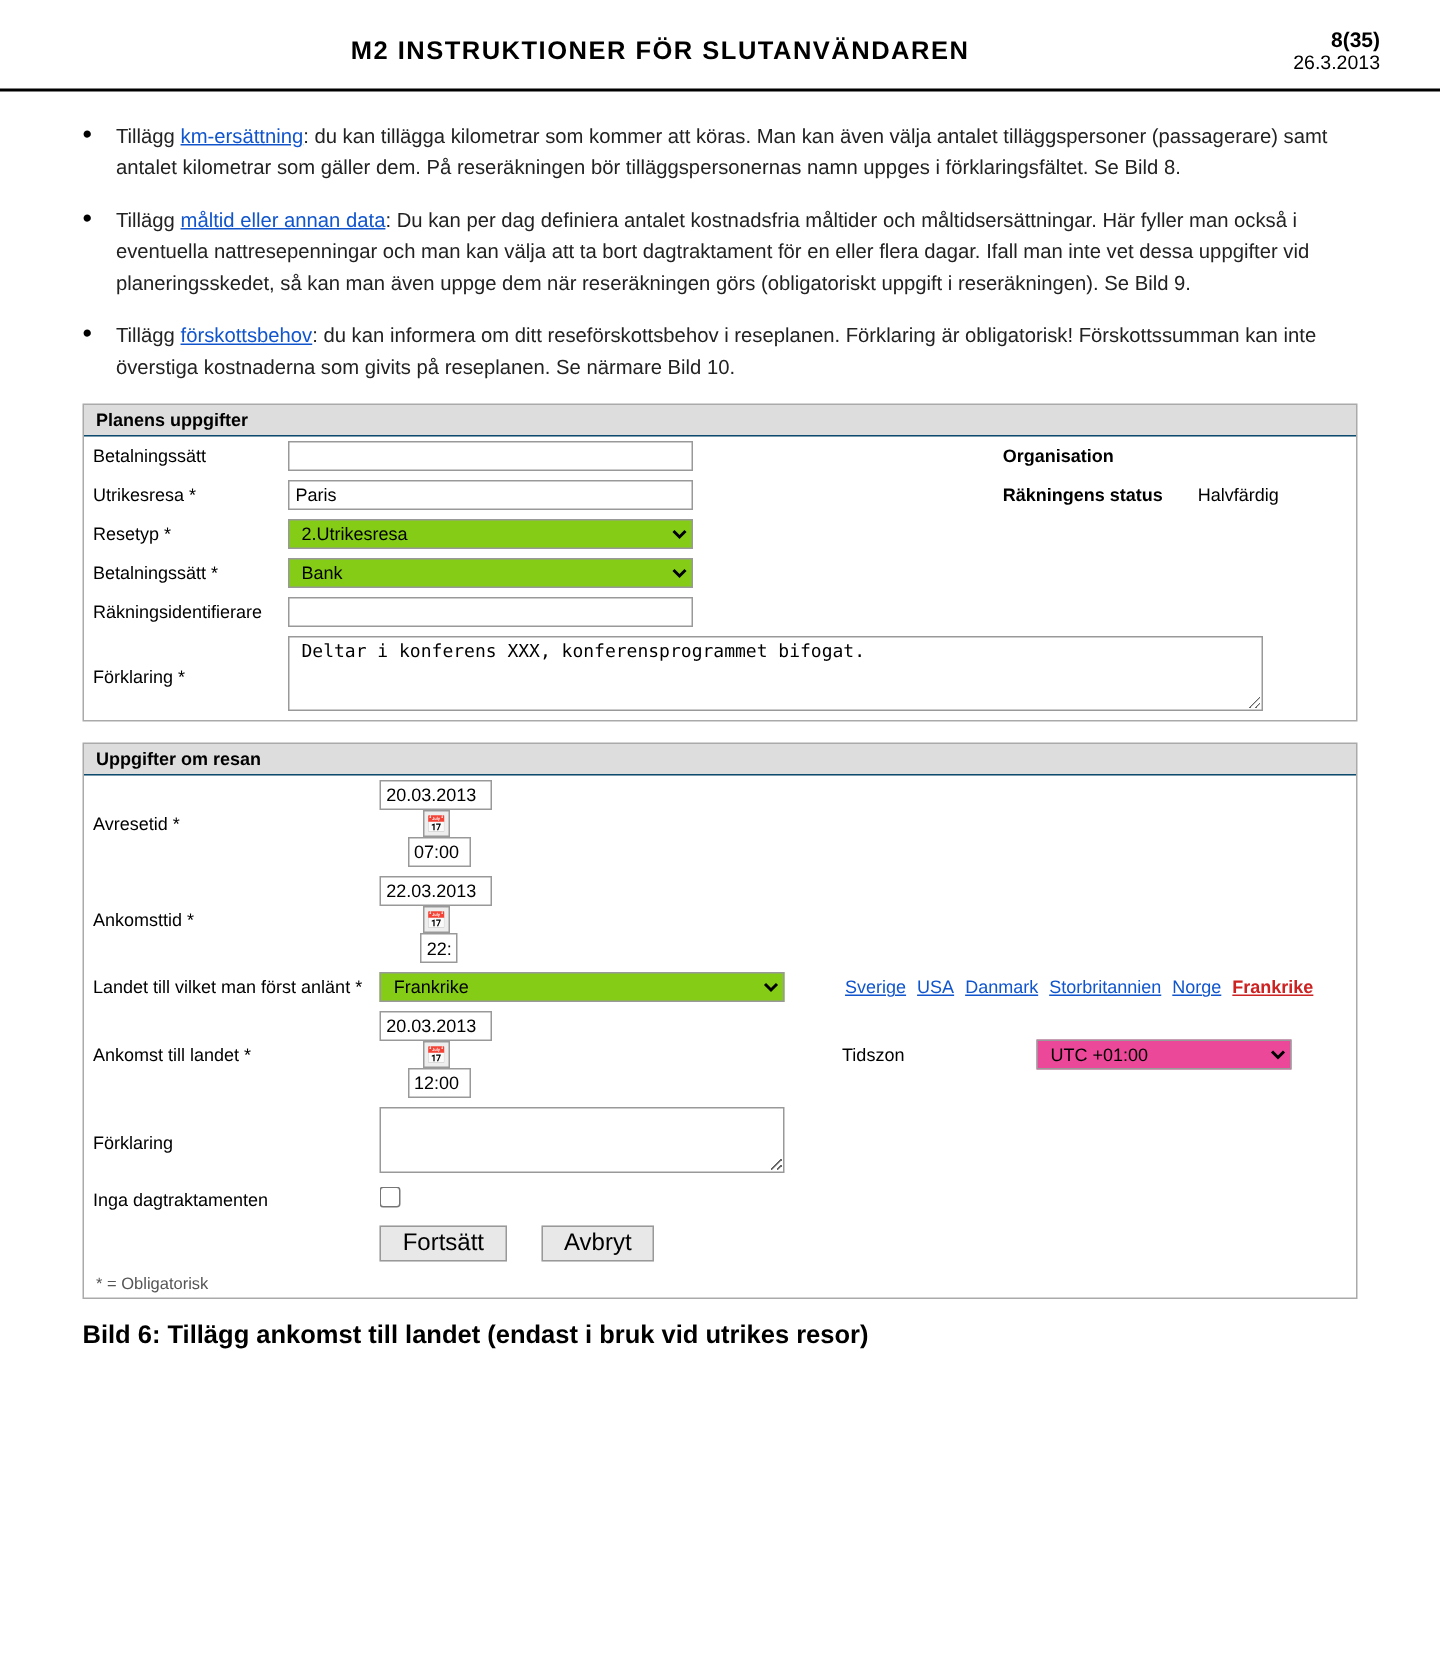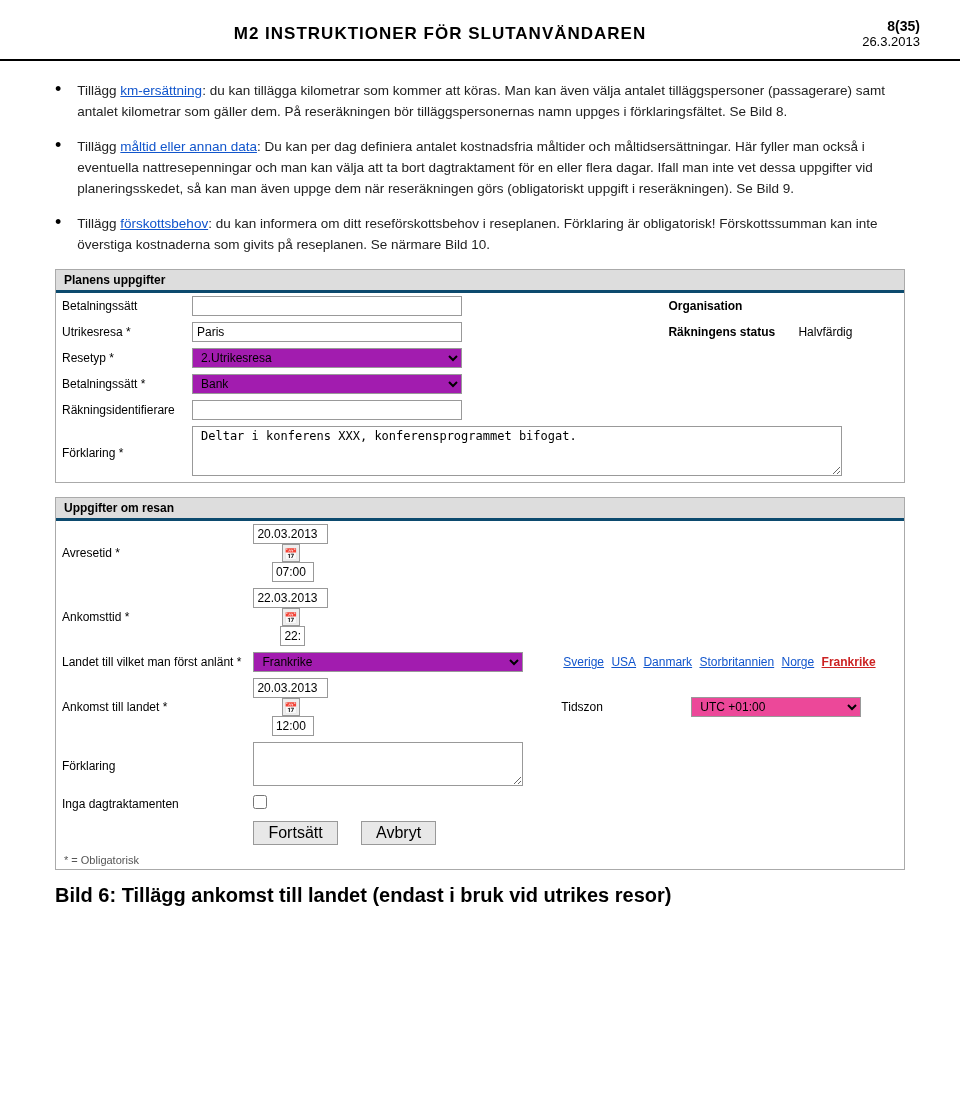--- a/index.html
+++ b/index.html
@@ -85,21 +85,21 @@
       margin: 10px 0 14px 0;
       font-size: 12px;
       background: #fff;
     }
 
     .form-section-header {
       background: #ddd;
       font-weight: bold;
       font-size: 12px;
       padding: 3px 8px;
-      border-bottom: 3px solid #0c4a6e;
+      border-bottom: 1px solid #0c4a6e;
     }
 
     .form-table {
       width: 100%;
       border-collapse: collapse;
     }
     .form-table td {
       padding: 3px 6px;
       vertical-align: middle;
       font-size: 12px;
@@ -119,21 +119,21 @@
       background: #fff;
       padding: 1px 4px;
       font-size: 12px;
       height: 20px;
     }
     .form-input-wide {
       width: 270px;
     }
     .form-select {
       border: 1px solid #999;
-      background: #a21caf;
+      background: #84cc16;
       padding: 1px 4px;
       font-size: 12px;
       height: 20px;
       width: 270px;
     }
     .form-textarea {
       border: 1px solid #999;
       background: #fff;
       padding: 2px 8px;
       font-size: 12px;
@@ -201,21 +201,21 @@
     .country-selected {
       color: #cc2222;
       font-weight: bold;
       text-decoration: underline;
       font-size: 12px;
       margin-right: 4px;
     }
 
     
     .caption-bold {
-      font-size: 20px;
+      font-size: 17px;
       font-weight: bold;
       margin-top: 2px;
       margin-bottom: 6px;
     }
 
     .tidszon-select {
       width: 170px;
       border: 1px solid #999;
       background: #ec4899;
       padding: 1px 4px;

